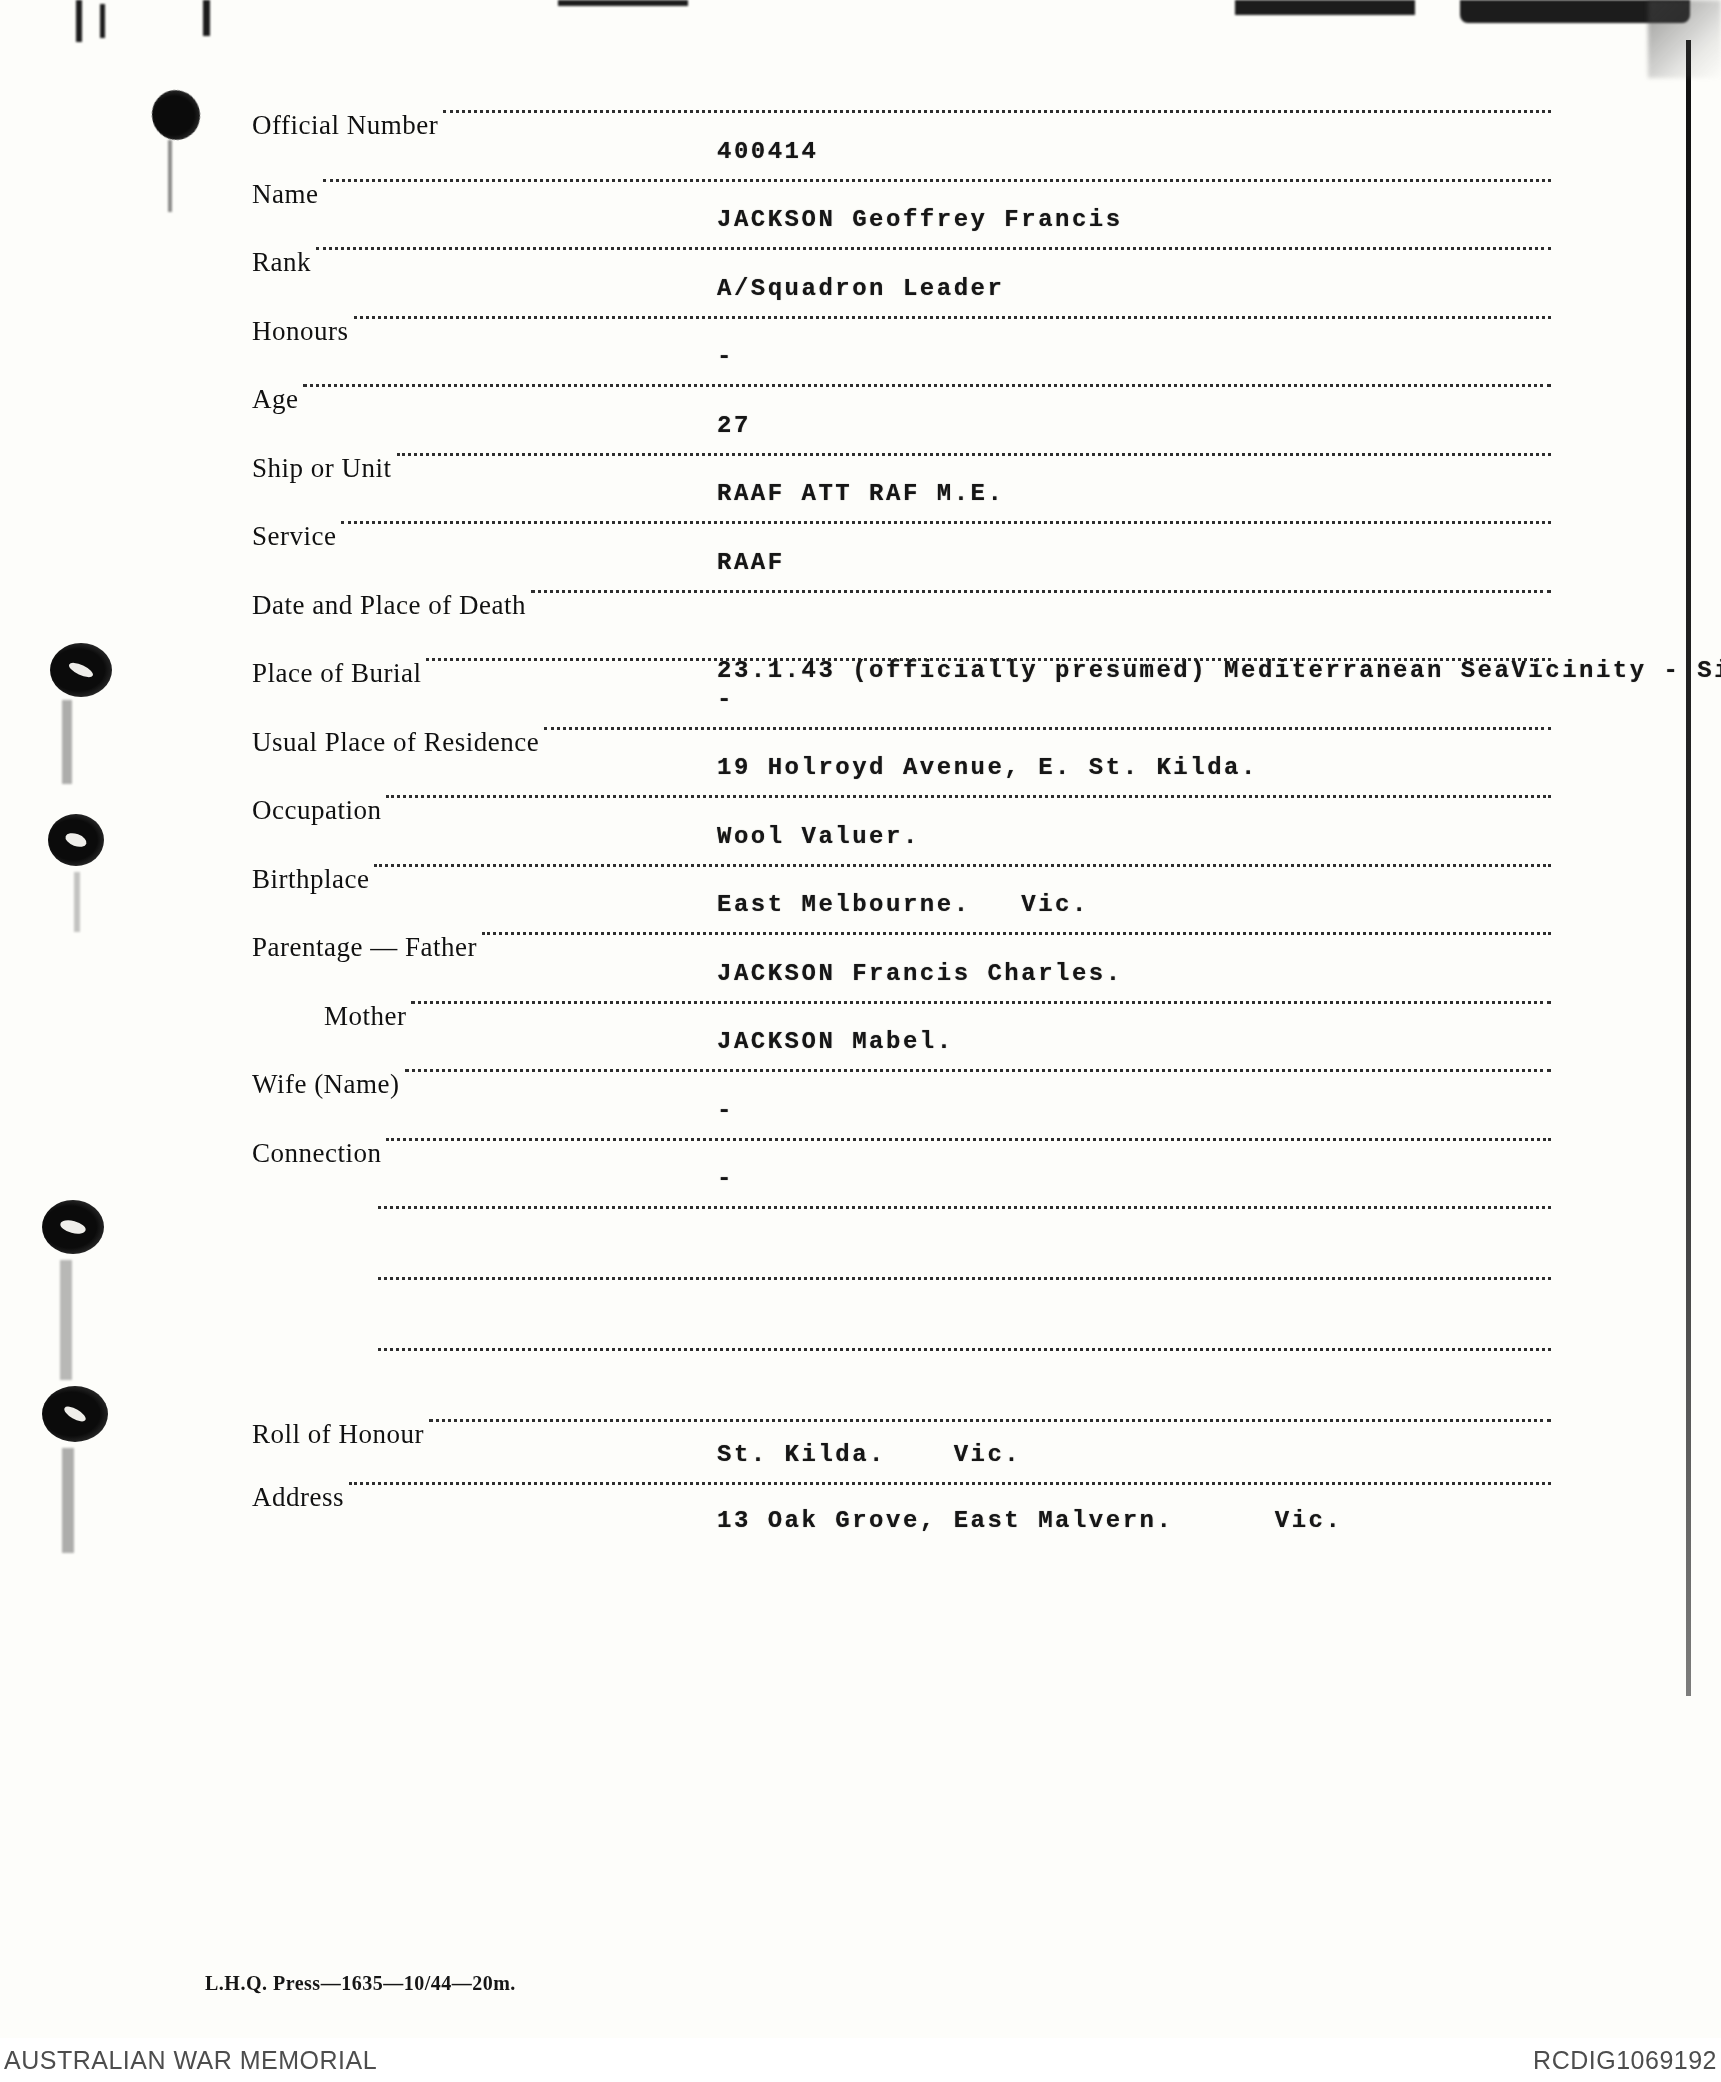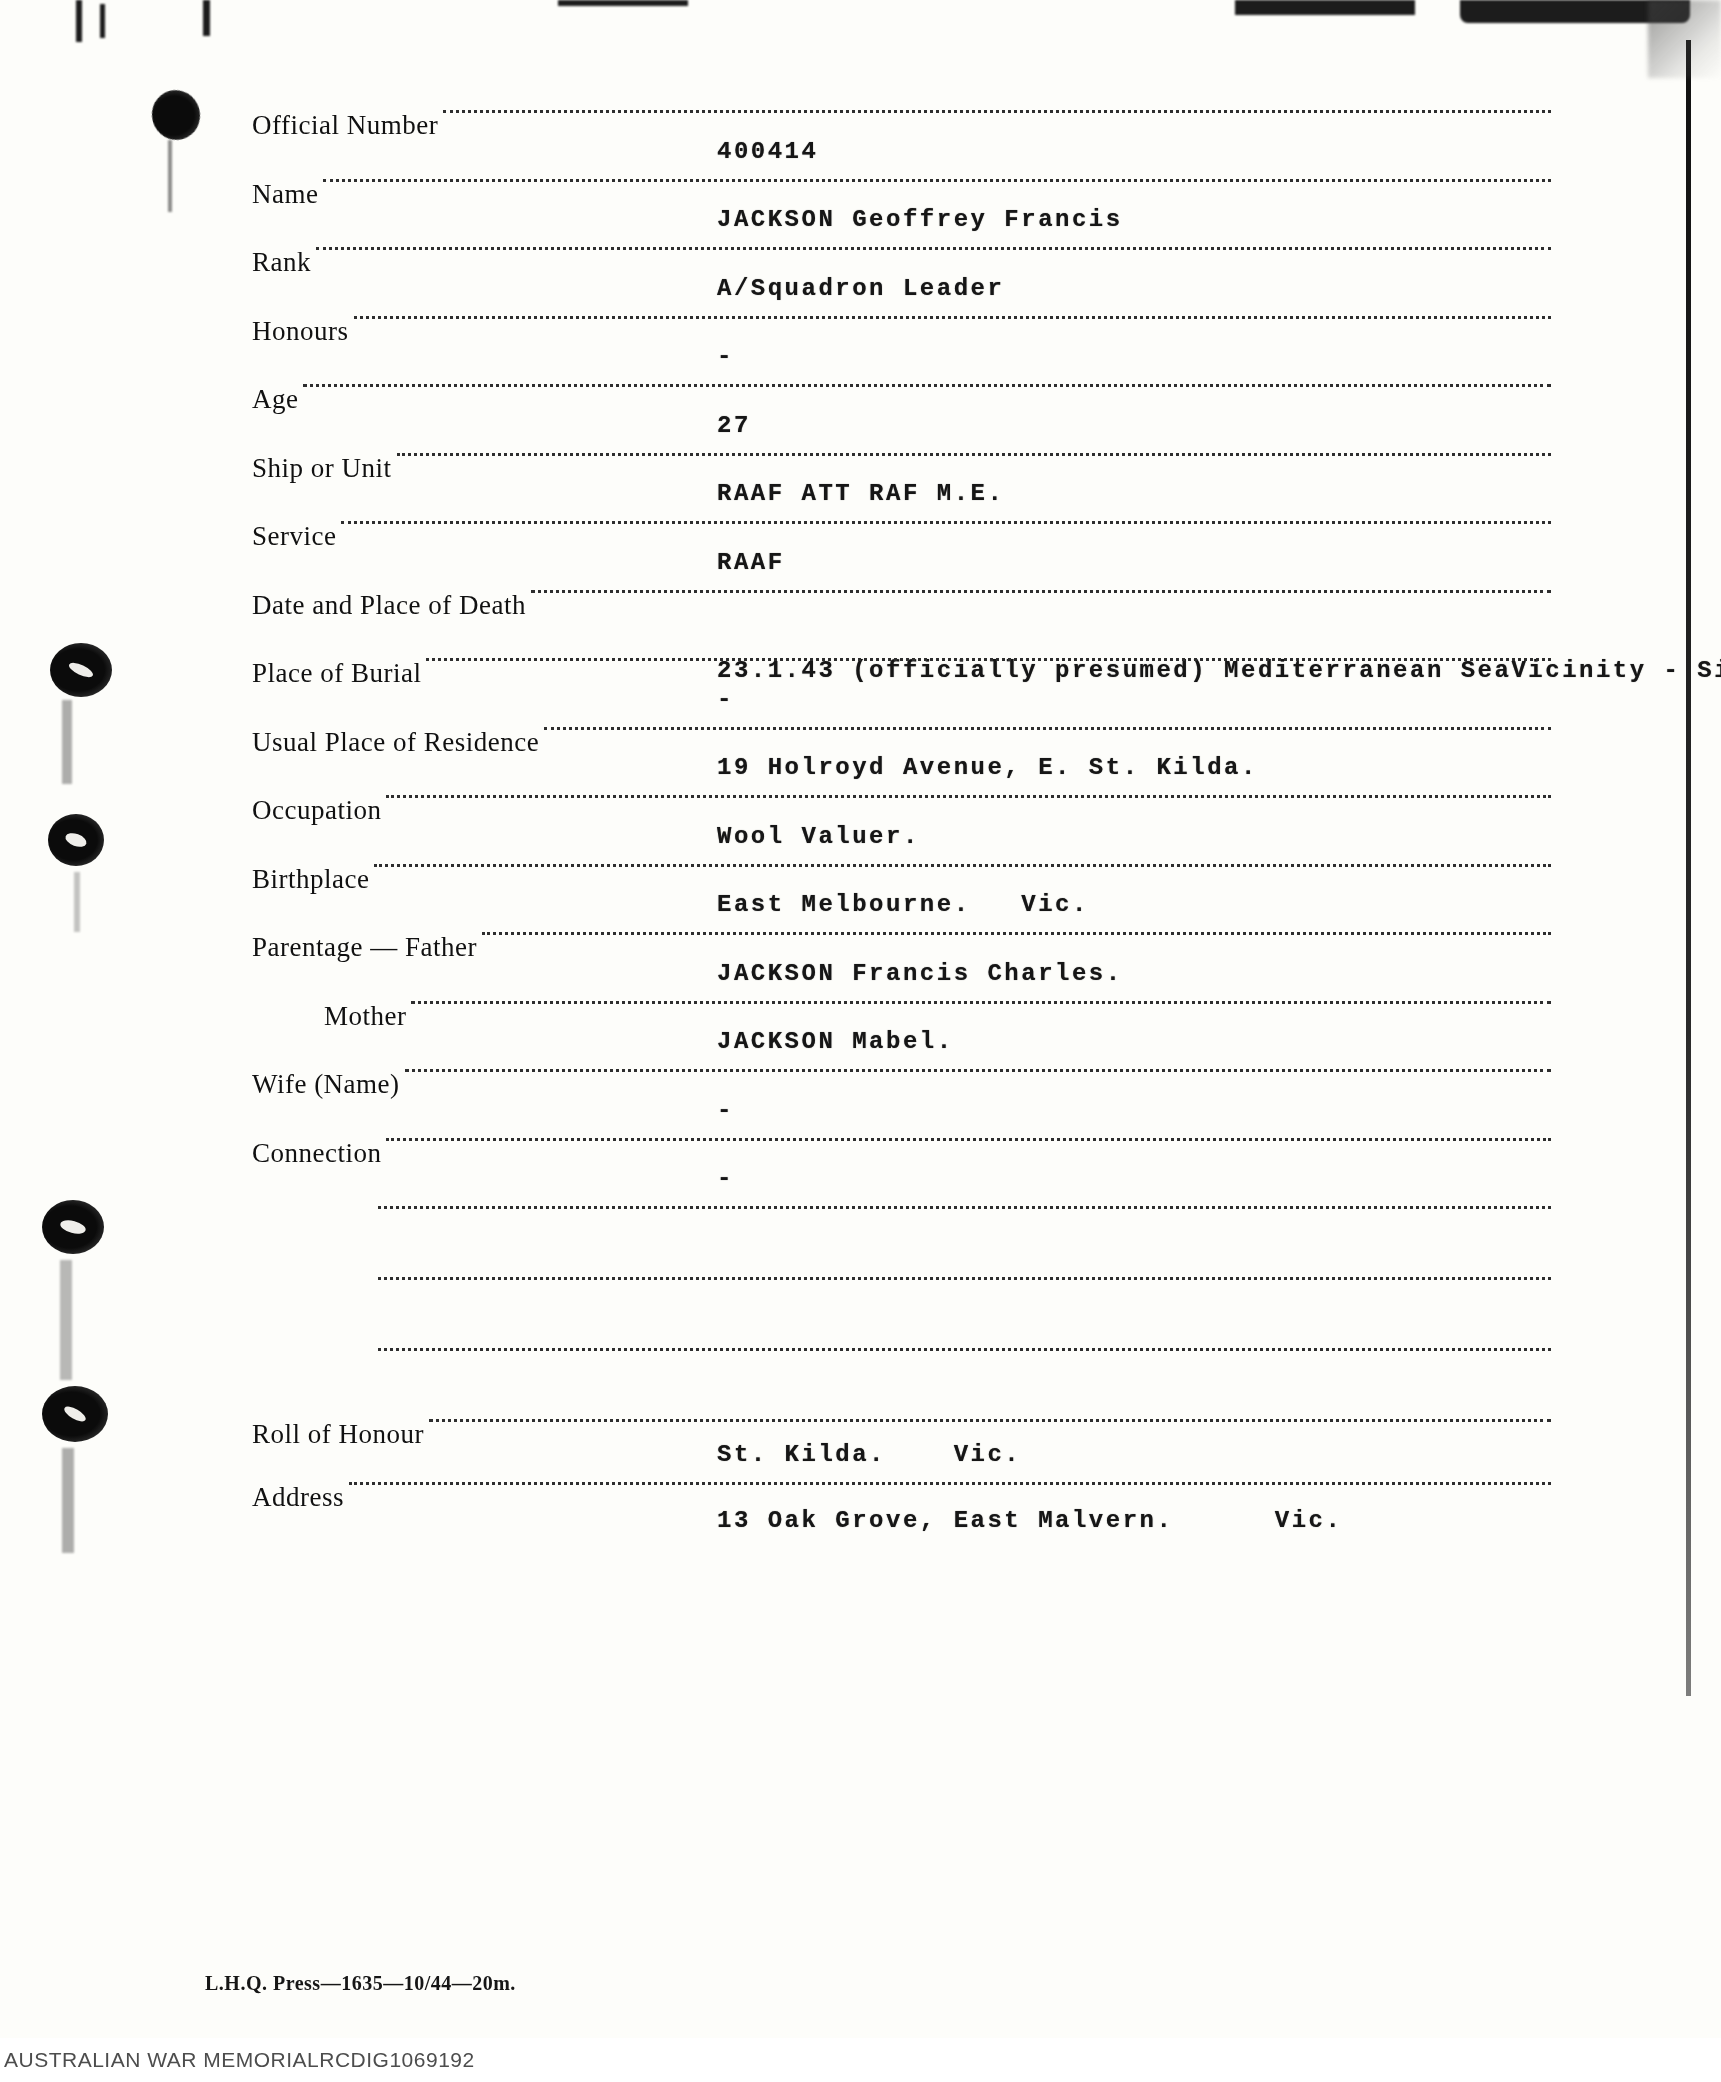--- a/index.html
+++ b/index.html
@@ -69,23 +69,23 @@
   }
   
   .printer-code {
     position:absolute; left:205px; top:1972px;
     font-size:20px; font-weight:bold; letter-spacing:0.5px; color:#161616;
   }
   
   .footer {
     position:absolute; left:0; bottom:0; width:1721px; height:44px;
     background:#ffffff;
-    display:flex; align-items:center; 
+    display:flex; align-items:center; justify-content:space-between;
     font-family:"Liberation Sans", sans-serif;
-    font-size:21px; color:#4d4d4d; letter-spacing:0.5px;
+    font-size:25px; color:#4d4d4d; letter-spacing:0.5px;
     box-sizing:border-box; padding:0 4px;
   }
   
   .artifact { position:absolute; background:#1c1c1c; }
   .soft { filter:blur(1px); }
   .punch {
     position:absolute; border-radius:50%;
     background:radial-gradient(ellipse at 45% 50%, #0b0b0b 55%, #222 70%, rgba(30,30,30,0.55) 82%, transparent 95%);
     filter:blur(0.5px);
   }

